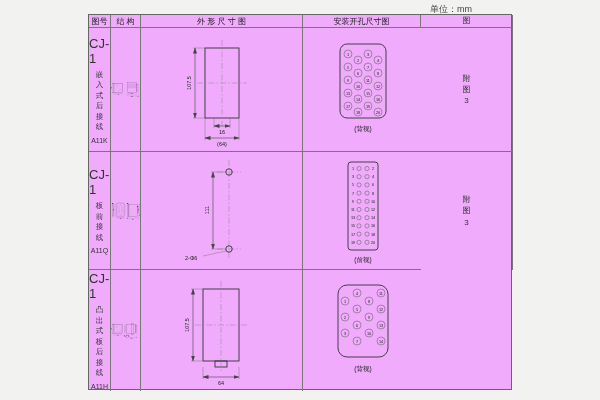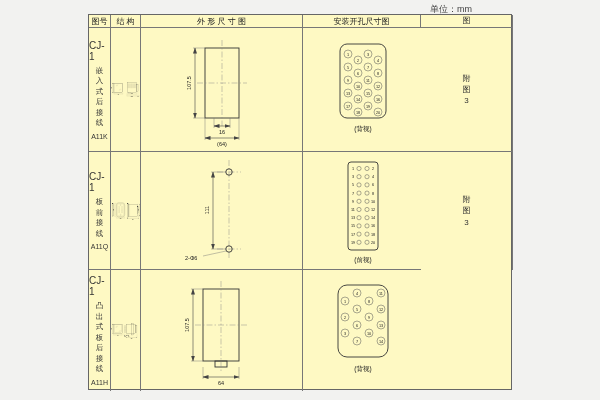--- a/index.html
+++ b/index.html
@@ -11,33 +11,33 @@
     position:relative;
     overflow:hidden;
   }
   .unit { position:absolute; top:3px; left:430px; font-size:9px; color:#444;text-align:center; }
   .spec-table {
     position:absolute; left:88px; top:14px; width:424px; height:376px;
     display:grid;
     grid-template-columns:22px 30px 162px 118px 92px;
     grid-template-rows:13px 124px 118px 121px;
     border:1px solid #666;
-    background:#fef9c3;
+    background:#f0abfc;
   }
   .cell {
     border-right:1px solid #777; border-bottom:1px solid #777;
     display:flex; align-items:center; justify-content:center;
     overflow:hidden; position:relative;
   }
   .lastcol { border-right:none; }
   .lastrow { border-bottom:none; }
   .hcell { font-size:8px; color:#222; white-space:nowrap; }
   .vstack { white-space:pre-line; text-align:center; line-height:1.4; font-size:8px; }
   .structure { flex-direction:column; gap:4px; }
-  .model { font-size:10px; }
+  .model { font-size:13px; }
   .type { font-size:7.5px; }
   .code { font-size:7px; }
   .termcell { flex-direction:column; }
   svg text { font-family:"Liberation Sans", sans-serif; fill:#222; }
   .ol   { stroke:#333; stroke-width:0.9; fill:none; }
   .thin { stroke:#555; stroke-width:0.5; fill:none; }
   .ext  { stroke:#777; stroke-width:0.45; fill:none; }
   .dim  { stroke:#444; stroke-width:0.6; fill:none;
           marker-start:url(#arr); marker-end:url(#arr); }
   .cl   { stroke:#888; stroke-width:0.45; fill:none; stroke-dasharray:6 2 1.5 2; }

